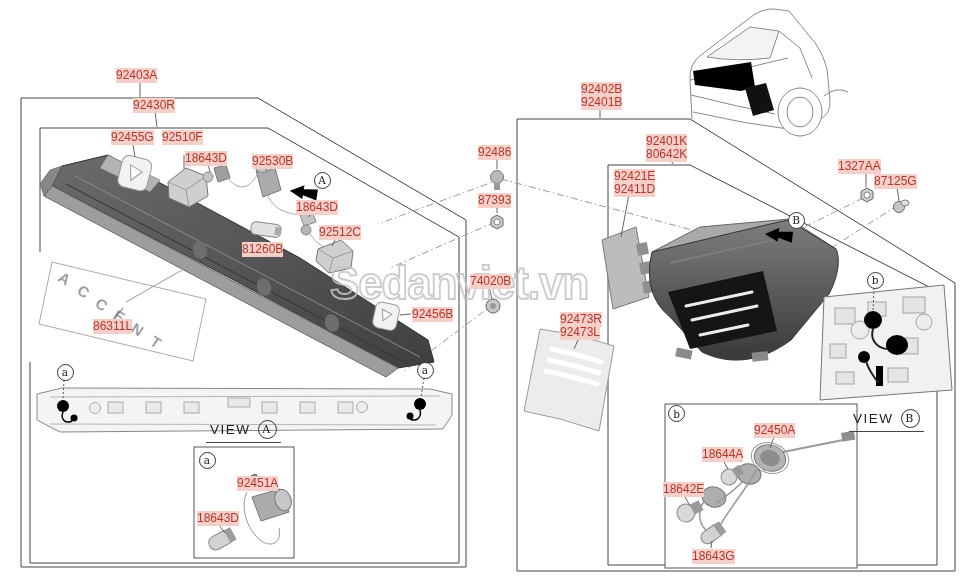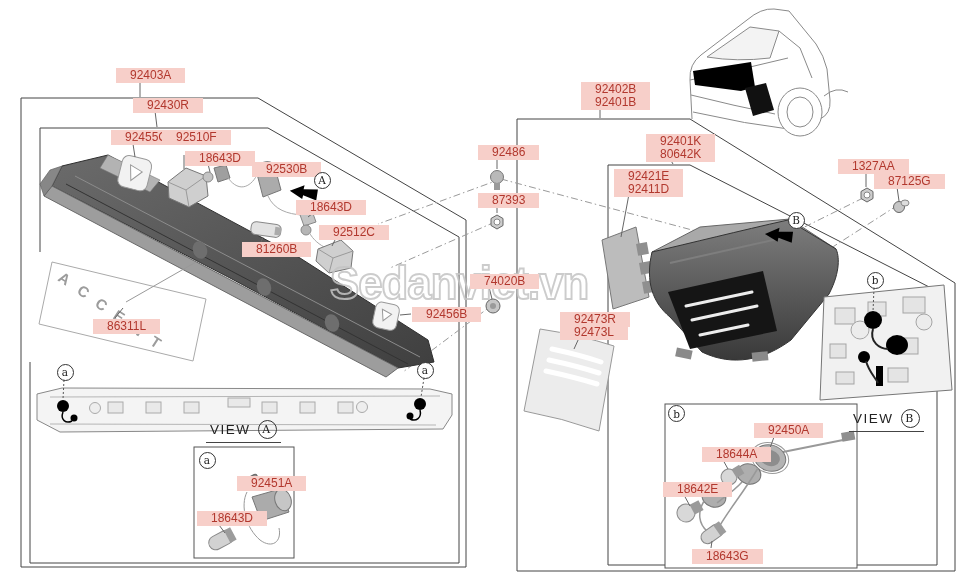--- a/index.html
+++ b/index.html
@@ -4,21 +4,21 @@
 <style>
   html,body{margin:0;padding:0;background:#fff;}
   #stage{position:relative;width:968px;height:576px;background:#fff;overflow:hidden;
          font-family:"Liberation Sans","DejaVu Sans",sans-serif;}
   #art{position:absolute;left:0;top:0;z-index:1;}
   .wm{position:absolute;left:330px;top:256px;z-index:2;font-weight:bold;font-size:46px;
       letter-spacing:-1px;transform:scaleX(.95);transform-origin:left top;
       color:#c6c6c6;-webkit-text-fill-color:transparent;-webkit-text-stroke:2px #c4c4c4;
       opacity:.85;white-space:nowrap;}
   .lbl{position:absolute;z-index:3;background:#f7cfc9;color:#b2382e;font-size:12px;
-       line-height:13px;padding:1px 14px;white-space:nowrap;}
+       line-height:13px;padding:1px 0;white-space:nowrap;}
   .circ{position:absolute;z-index:3;width:15px;height:15px;border:1.4px solid #333;
         border-radius:50%;background:#fff;display:flex;align-items:center;justify-content:center;
         font-size:10.5px;color:#222;font-family:"DejaVu Serif","Liberation Serif",serif;}
   .viewcap{position:absolute;z-index:3;display:flex;align-items:center;gap:7px;
            font-size:13.5px;letter-spacing:1.5px;color:#222;border-bottom:1.2px solid #444;
            padding:0 4px 3px 4px;}
   .viewcap .vcirc{width:17px;height:17px;border:1.4px solid #333;border-radius:50%;
            display:flex;align-items:center;justify-content:center;font-size:11px;
            font-family:"DejaVu Serif","Liberation Serif",serif;}
 </style>
@@ -285,21 +285,21 @@
   </g>
 </svg>
 
 <div class="wm">Sedanviet.vn</div>
 
 <div class="lbl" style="left:116px;top:68px">92403A</div>
 <div class="lbl" style="left:133px;top:98px">92430R</div>
 <div class="lbl" style="left:111px;top:130px">92455G</div>
 <div class="lbl" style="left:162px;top:130px">92510F</div>
 <div class="lbl" style="left:185px;top:151px">18643D</div>
-<div class="lbl" style="left:252px;top:162px">92530B</div>
+<div class="lbl" style="left:252px;top:154px">92530B</div>
 <div class="lbl" style="left:296px;top:200px">18643D</div>
 <div class="lbl" style="left:319px;top:225px">92512C</div>
 <div class="lbl" style="left:242px;top:242px">81260B</div>
 <div class="lbl" style="left:93px;top:319px">86311L</div>
 <div class="lbl" style="left:412px;top:307px">92456B</div>
 <div class="lbl" style="left:470px;top:274px">74020B</div>
 <div class="lbl" style="left:478px;top:145px">92486</div>
 <div class="lbl" style="left:478px;top:193px">87393</div>
 <div class="lbl" style="left:581px;top:82px">92402B</div>
 <div class="lbl" style="left:581px;top:95px">92401B</div>

